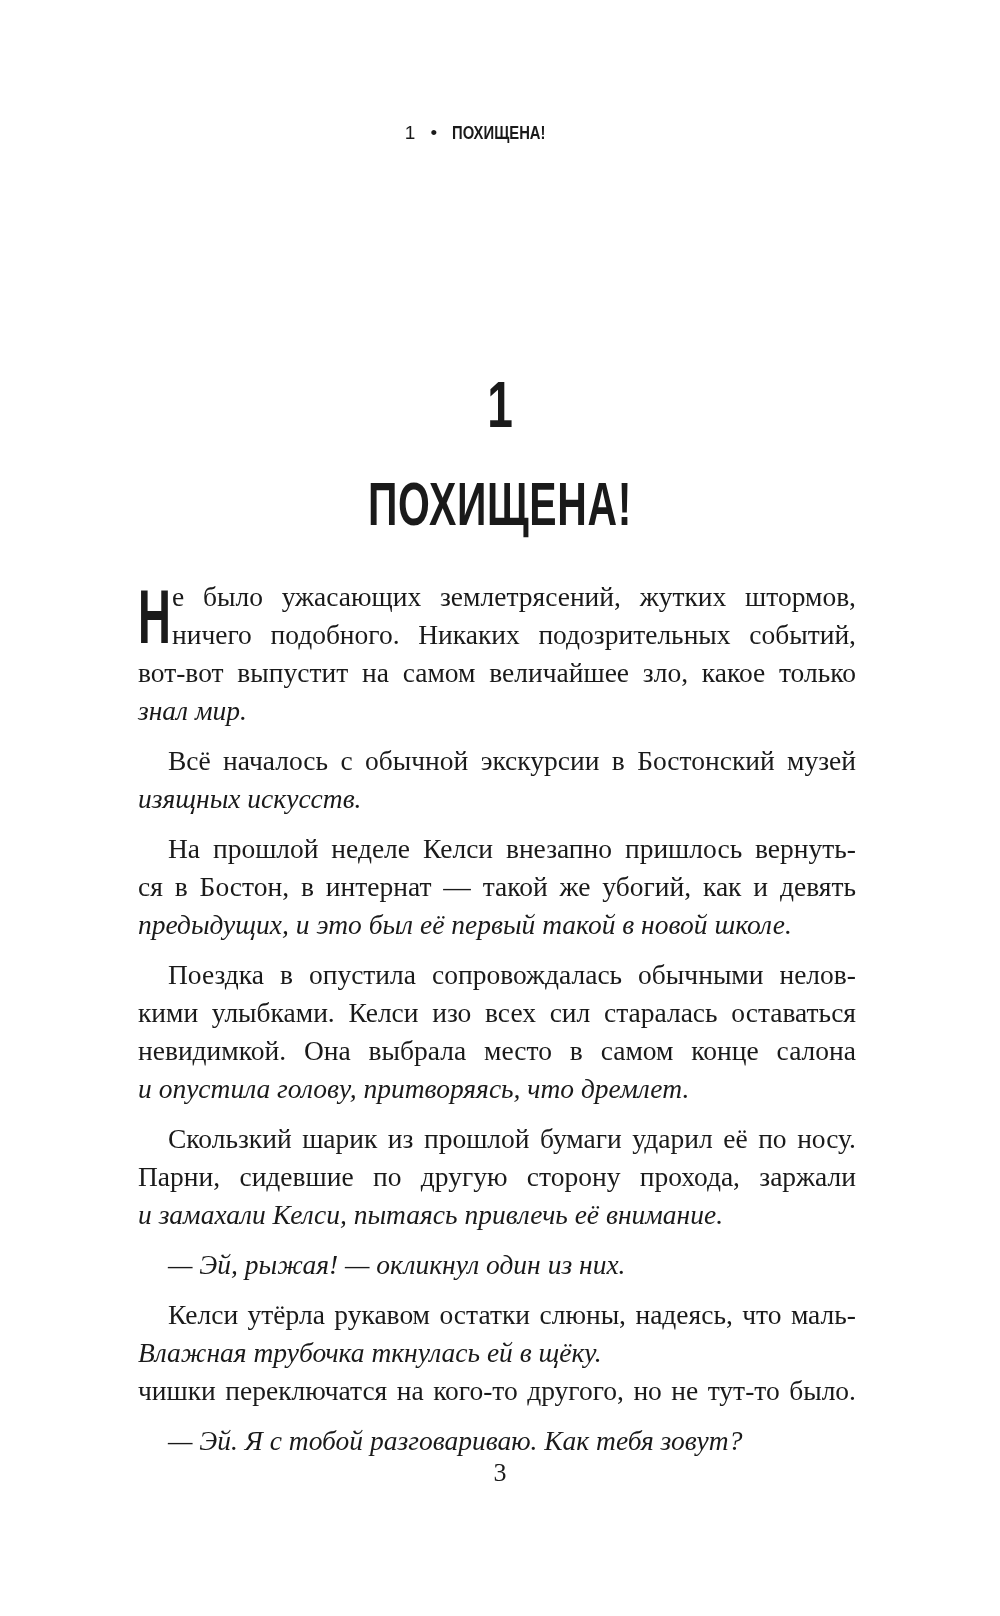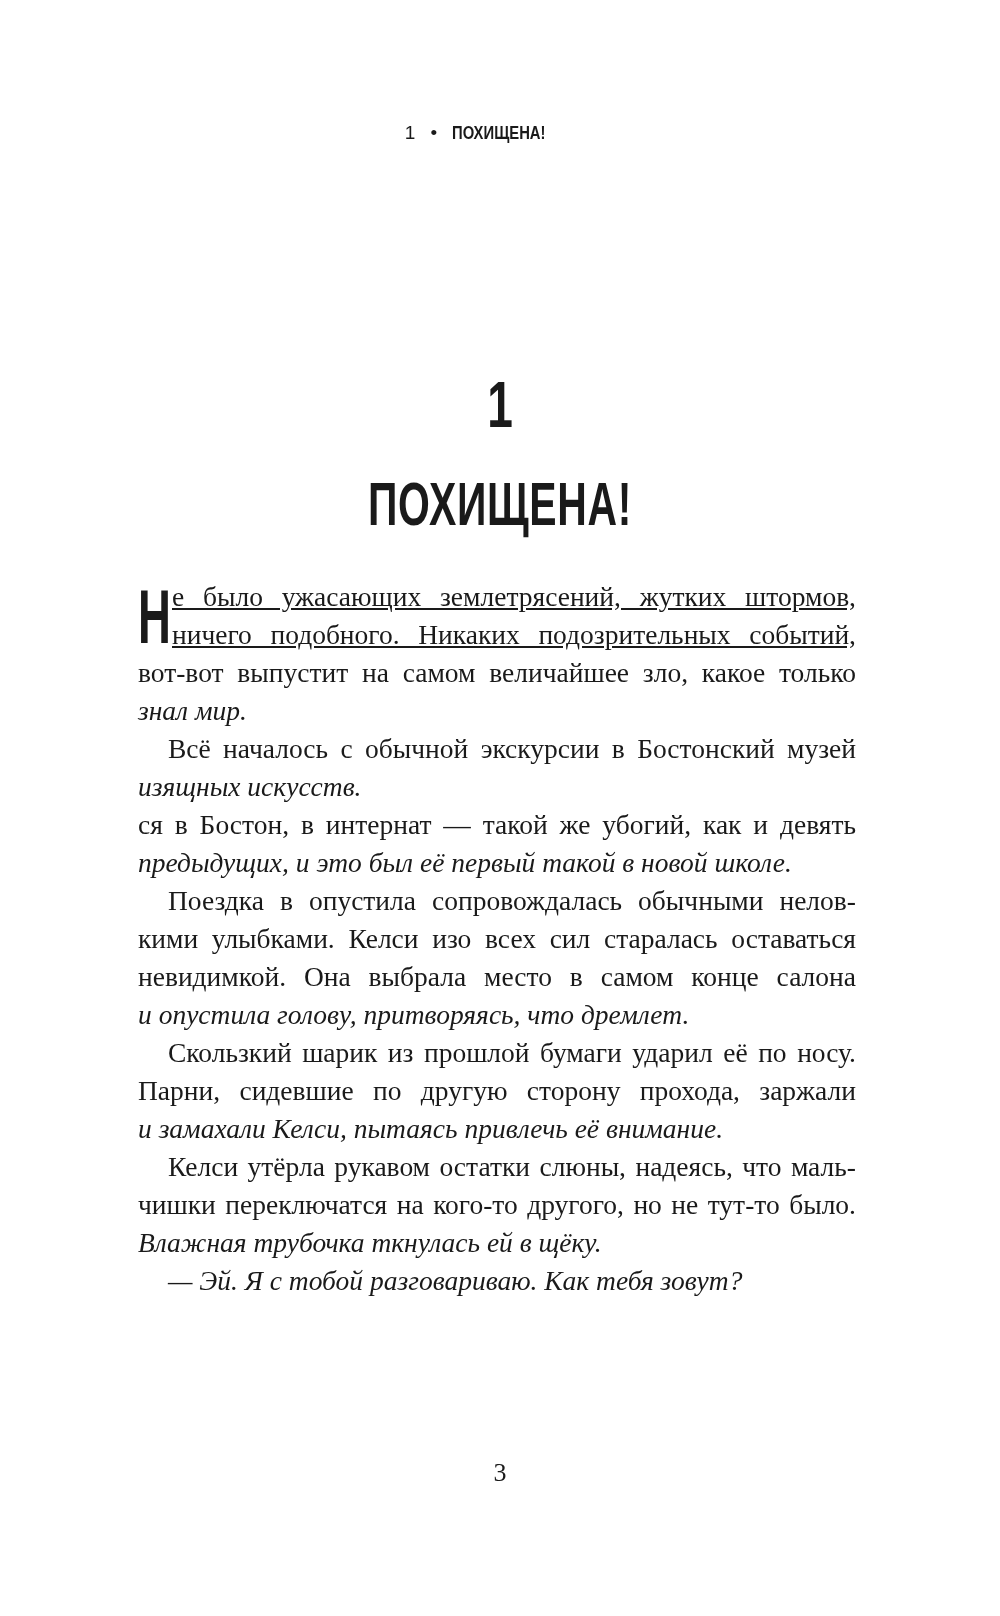--- a/index.html
+++ b/index.html
@@ -21,22 +21,22 @@
     font-family: "Liberation Sans", sans-serif; font-weight: bold; font-size: 62px; letter-spacing: 1px;
     transform: scaleX(0.66); transform-origin: center;
   }
   .body-text {
     position: absolute; top: 578px; left: 138px; width: 718px;
     font-family: "Liberation Serif", serif; font-size: 27.5px; line-height: 38px;
     text-align: justify;
   }
   .line { display: block; white-space: nowrap; text-align-last: justify; text-align: justify; }
   .line.last { text-align-last: left; font-style: italic; }
-  .indent { padding-left: 30px; }
-  .dropcap-line { padding-left: 34px; text-decoration: underline; }
+  .indent { padding-left: 30px; margin-top: 12px; }
+  .dropcap-line { padding-left: 34px; }
   .dropcap {
     position: absolute; top: 6px; left: 0; font-family: "Liberation Sans", sans-serif;
     font-weight: bold; font-size: 76px; line-height: 66px; transform: scaleX(0.6); transform-origin: left top;
   }
   .page-number {
     position: absolute; top: 1458px; left: 0; width: 1000px; text-align: center;
     font-family: "Liberation Serif", serif; font-size: 26px;
   }
 </style>
 </head>
@@ -52,28 +52,30 @@
 <div class="chapter-title">ПОХИЩЕНА!</div>
 
 <div class="body-text" id="body-text">
   <span class="dropcap">Н</span>
 <span class="line dropcap-line">е было ужасающих землетрясений, жутких штормов,</span>
     <span class="line dropcap-line">ничего подобного. Никаких подозрительных событий,</span>
     <span class="line">вот-вот выпустит на самом величайшее зло, какое только</span>
     <span class="line last">знал мир.</span>
     <span class="line indent">Всё началось с обычной экскурсии в Бостонский музей</span>
     <span class="line last">изящных искусств.</span>
+    <span class="line indent">На прошлой неделе Келси внезапно пришлось вернуть-</span>
     <span class="line">ся в Бостон, в интернат — такой же убогий, как и девять</span>
     <span class="line last">предыдущих, и это был её первый такой в новой школе.</span>
     <span class="line indent">Поездка в опустила сопровождалась обычными нелов-</span>
     <span class="line">кими улыбками. Келси изо всех сил старалась оставаться</span>
     <span class="line">невидимкой. Она выбрала место в самом конце салона</span>
     <span class="line last">и опустила голову, притворяясь, что дремлет.</span>
     <span class="line indent">Скользкий шарик из прошлой бумаги ударил её по носу.</span>
     <span class="line">Парни, сидевшие по другую сторону прохода, заржали</span>
     <span class="line last">и замахали Келси, пытаясь привлечь её внимание.</span>
+    <span class="line indent last">— Эй, рыжая! — окликнул один из них.</span>
     <span class="line indent">Келси утёрла рукавом остатки слюны, надеясь, что маль-</span>
+    <span class="line last">Влажная трубочка ткнулась ей в щёку.</span>
     <span class="line">чишки переключатся на кого-то другого, но не тут-то было.</span>
-    <span class="line last">Влажная трубочка ткнулась ей в щёку.</span>
     <span class="line indent last">— Эй. Я с тобой разговариваю. Как тебя зовут?</span>
   </div>
 
 <div class="page-number">3</div>
 
 </body></html>

